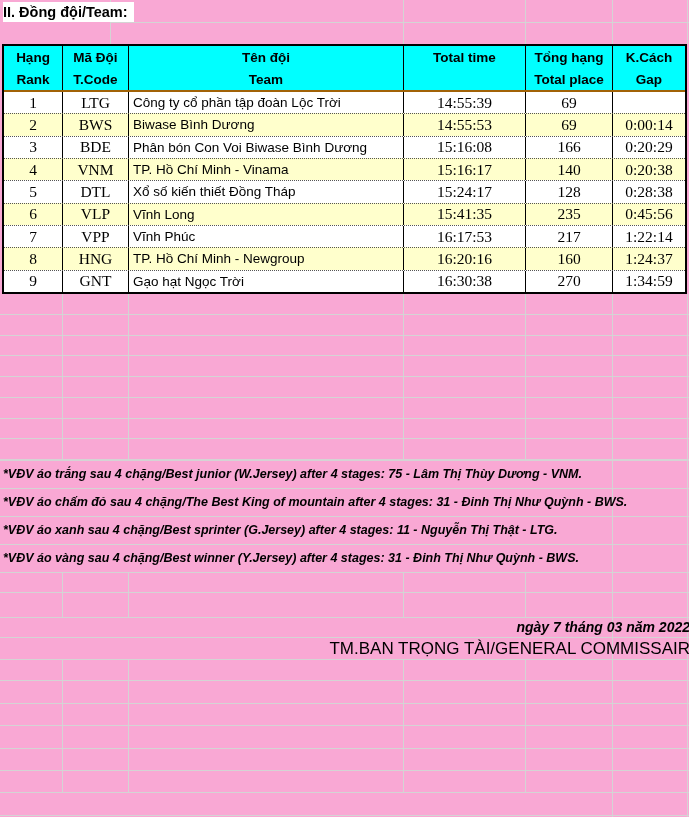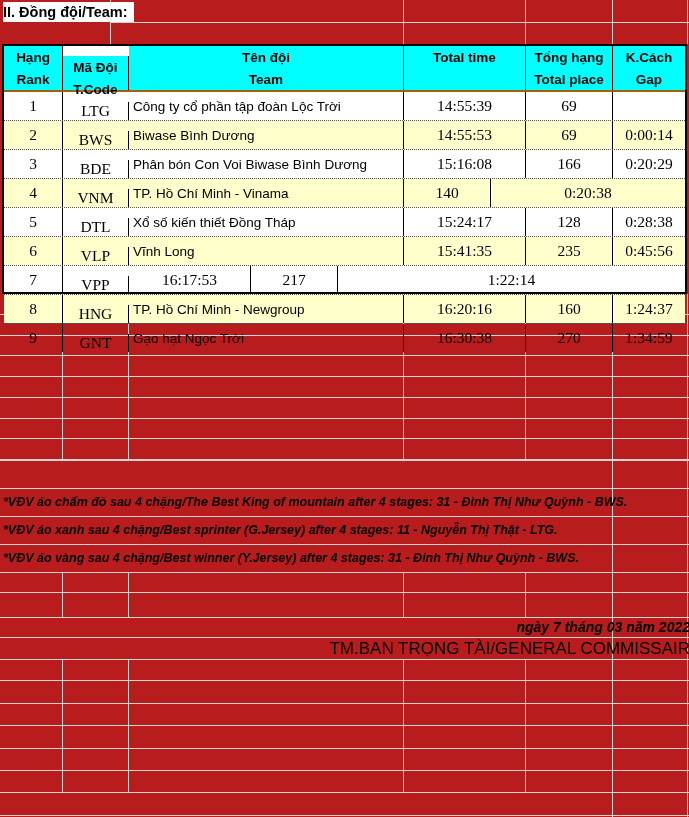--- a/index.html
+++ b/index.html
@@ -1,19 +1,19 @@
 <!DOCTYPE html>
 <html><head>
 <meta charset="utf-8">
 <style>
   html,body{margin:0;padding:0;background:#ffffff;}
   .sheet{
     position:relative;
     width:689px;height:817px;
-    background:#b91c1c;
+    background:#f9a8d4;
     font-family:"Liberation Sans",sans-serif;
     color:#000;
     overflow:hidden;
   }
   
   .glh{position:absolute;height:1px;background:#d4d4d4;}
   .glv{position:absolute;width:1px;background:#d4d4d4;}
   .gridband{position:absolute;left:0;width:689px;}
   .band-mid{top:294px;height:166px;
     background:repeating-linear-gradient(to bottom,transparent 0,transparent 19.75px,#d4d4d4 19.75px,#d4d4d4 20.75px);}
@@ -36,21 +36,21 @@
   }
   .tbody{display:flex;flex-direction:column;height:200px;}
   .tr{flex:1;display:flex;align-items:center;box-sizing:border-box;}
   .tr + .tr{border-top:1px dotted #555;}
   .tr.alt{background:#FFFFCC;}
   .td{
     box-sizing:border-box;border-right:1.5px solid #000;align-self:stretch;
     display:flex;align-items:center;justify-content:center;
     font-family:"Liberation Serif",serif;font-size:15.5px;
   }
-  .c1{width:59px;} .c2{width:66px;margin-top:10px;} .c3{width:275px;} .c4{width:122px;} .c5{width:87px;} .c6{flex:1;border-right:none;}
+  .c1{width:59px;} .c2{width:66px;} .c3{width:275px;} .c4{width:122px;} .c5{width:87px;} .c6{flex:1;border-right:none;}
   .td.c3{justify-content:flex-start;padding-left:4px;
     font-family:"Liberation Sans",sans-serif;font-size:13.5px;}
   
   .note{
     position:absolute;left:3px;width:660px;height:27px;line-height:27px;
     font-size:12.5px;font-weight:bold;font-style:italic;white-space:nowrap;
   }
   
   .centerline{position:absolute;left:120px;width:570px;text-align:right;white-space:nowrap;}
   .date-line{top:617px;height:20px;line-height:20px;font-size:14px;font-weight:bold;font-style:italic;}
@@ -148,20 +148,21 @@
         <div class="td c2">BDE</div>
         <div class="td c3">Phân bón Con Voi Biwase Bình Dương</div>
         <div class="td c4">15:16:08</div>
         <div class="td c5">166</div>
         <div class="td c6">0:20:29</div>
       </div>
       <div class="tr alt">
         <div class="td c1">4</div>
         <div class="td c2">VNM</div>
         <div class="td c3">TP. Hồ Chí Minh - Vinama</div>
+        <div class="td c4">15:16:17</div>
         <div class="td c5">140</div>
         <div class="td c6">0:20:38</div>
       </div>
       <div class="tr">
         <div class="td c1">5</div>
         <div class="td c2">DTL</div>
         <div class="td c3">Xổ số kiến thiết Đồng Tháp</div>
         <div class="td c4">15:24:17</div>
         <div class="td c5">128</div>
         <div class="td c6">0:28:38</div>
@@ -170,20 +171,21 @@
         <div class="td c1">6</div>
         <div class="td c2">VLP</div>
         <div class="td c3">Vĩnh Long</div>
         <div class="td c4">15:41:35</div>
         <div class="td c5">235</div>
         <div class="td c6">0:45:56</div>
       </div>
       <div class="tr">
         <div class="td c1">7</div>
         <div class="td c2">VPP</div>
+        <div class="td c3">Vĩnh Phúc</div>
         <div class="td c4">16:17:53</div>
         <div class="td c5">217</div>
         <div class="td c6">1:22:14</div>
       </div>
       <div class="tr alt">
         <div class="td c1">8</div>
         <div class="td c2">HNG</div>
         <div class="td c3">TP. Hồ Chí Minh - Newgroup</div>
         <div class="td c4">16:20:16</div>
         <div class="td c5">160</div>
@@ -193,20 +195,21 @@
         <div class="td c1">9</div>
         <div class="td c2">GNT</div>
         <div class="td c3">Gạo hạt Ngọc Trời</div>
         <div class="td c4">16:30:38</div>
         <div class="td c5">270</div>
         <div class="td c6">1:34:59</div>
       </div>
     </div>
   </div>
 
+  <div class="note" style="top:461px;">*VĐV áo trắng sau 4 chặng/Best junior (W.Jersey) after 4 stages: 75 - Lâm Thị Thùy Dương - VNM.</div>
   <div class="note" style="top:489px;">*VĐV áo chấm đỏ sau 4 chặng/The Best King of mountain after 4 stages: 31 - Đinh Thị Như Quỳnh - BWS.</div>
   <div class="note" style="top:517px;">*VĐV áo xanh sau 4 chặng/Best sprinter (G.Jersey) after 4 stages: 11 - Nguyễn Thị Thật - LTG.</div>
   <div class="note" style="top:545px;">*VĐV áo vàng sau 4 chặng/Best winner (Y.Jersey) after 4 stages: 31 - Đinh Thị Như Quỳnh - BWS.</div>
 
   <div class="centerline date-line">ngày 7 tháng 03 năm 2022</div>
   <div class="centerline committee-line">TM.BAN TRỌNG TÀI/GENERAL COMMISSAIR</div>
 
 </div>
 
 </body></html>

